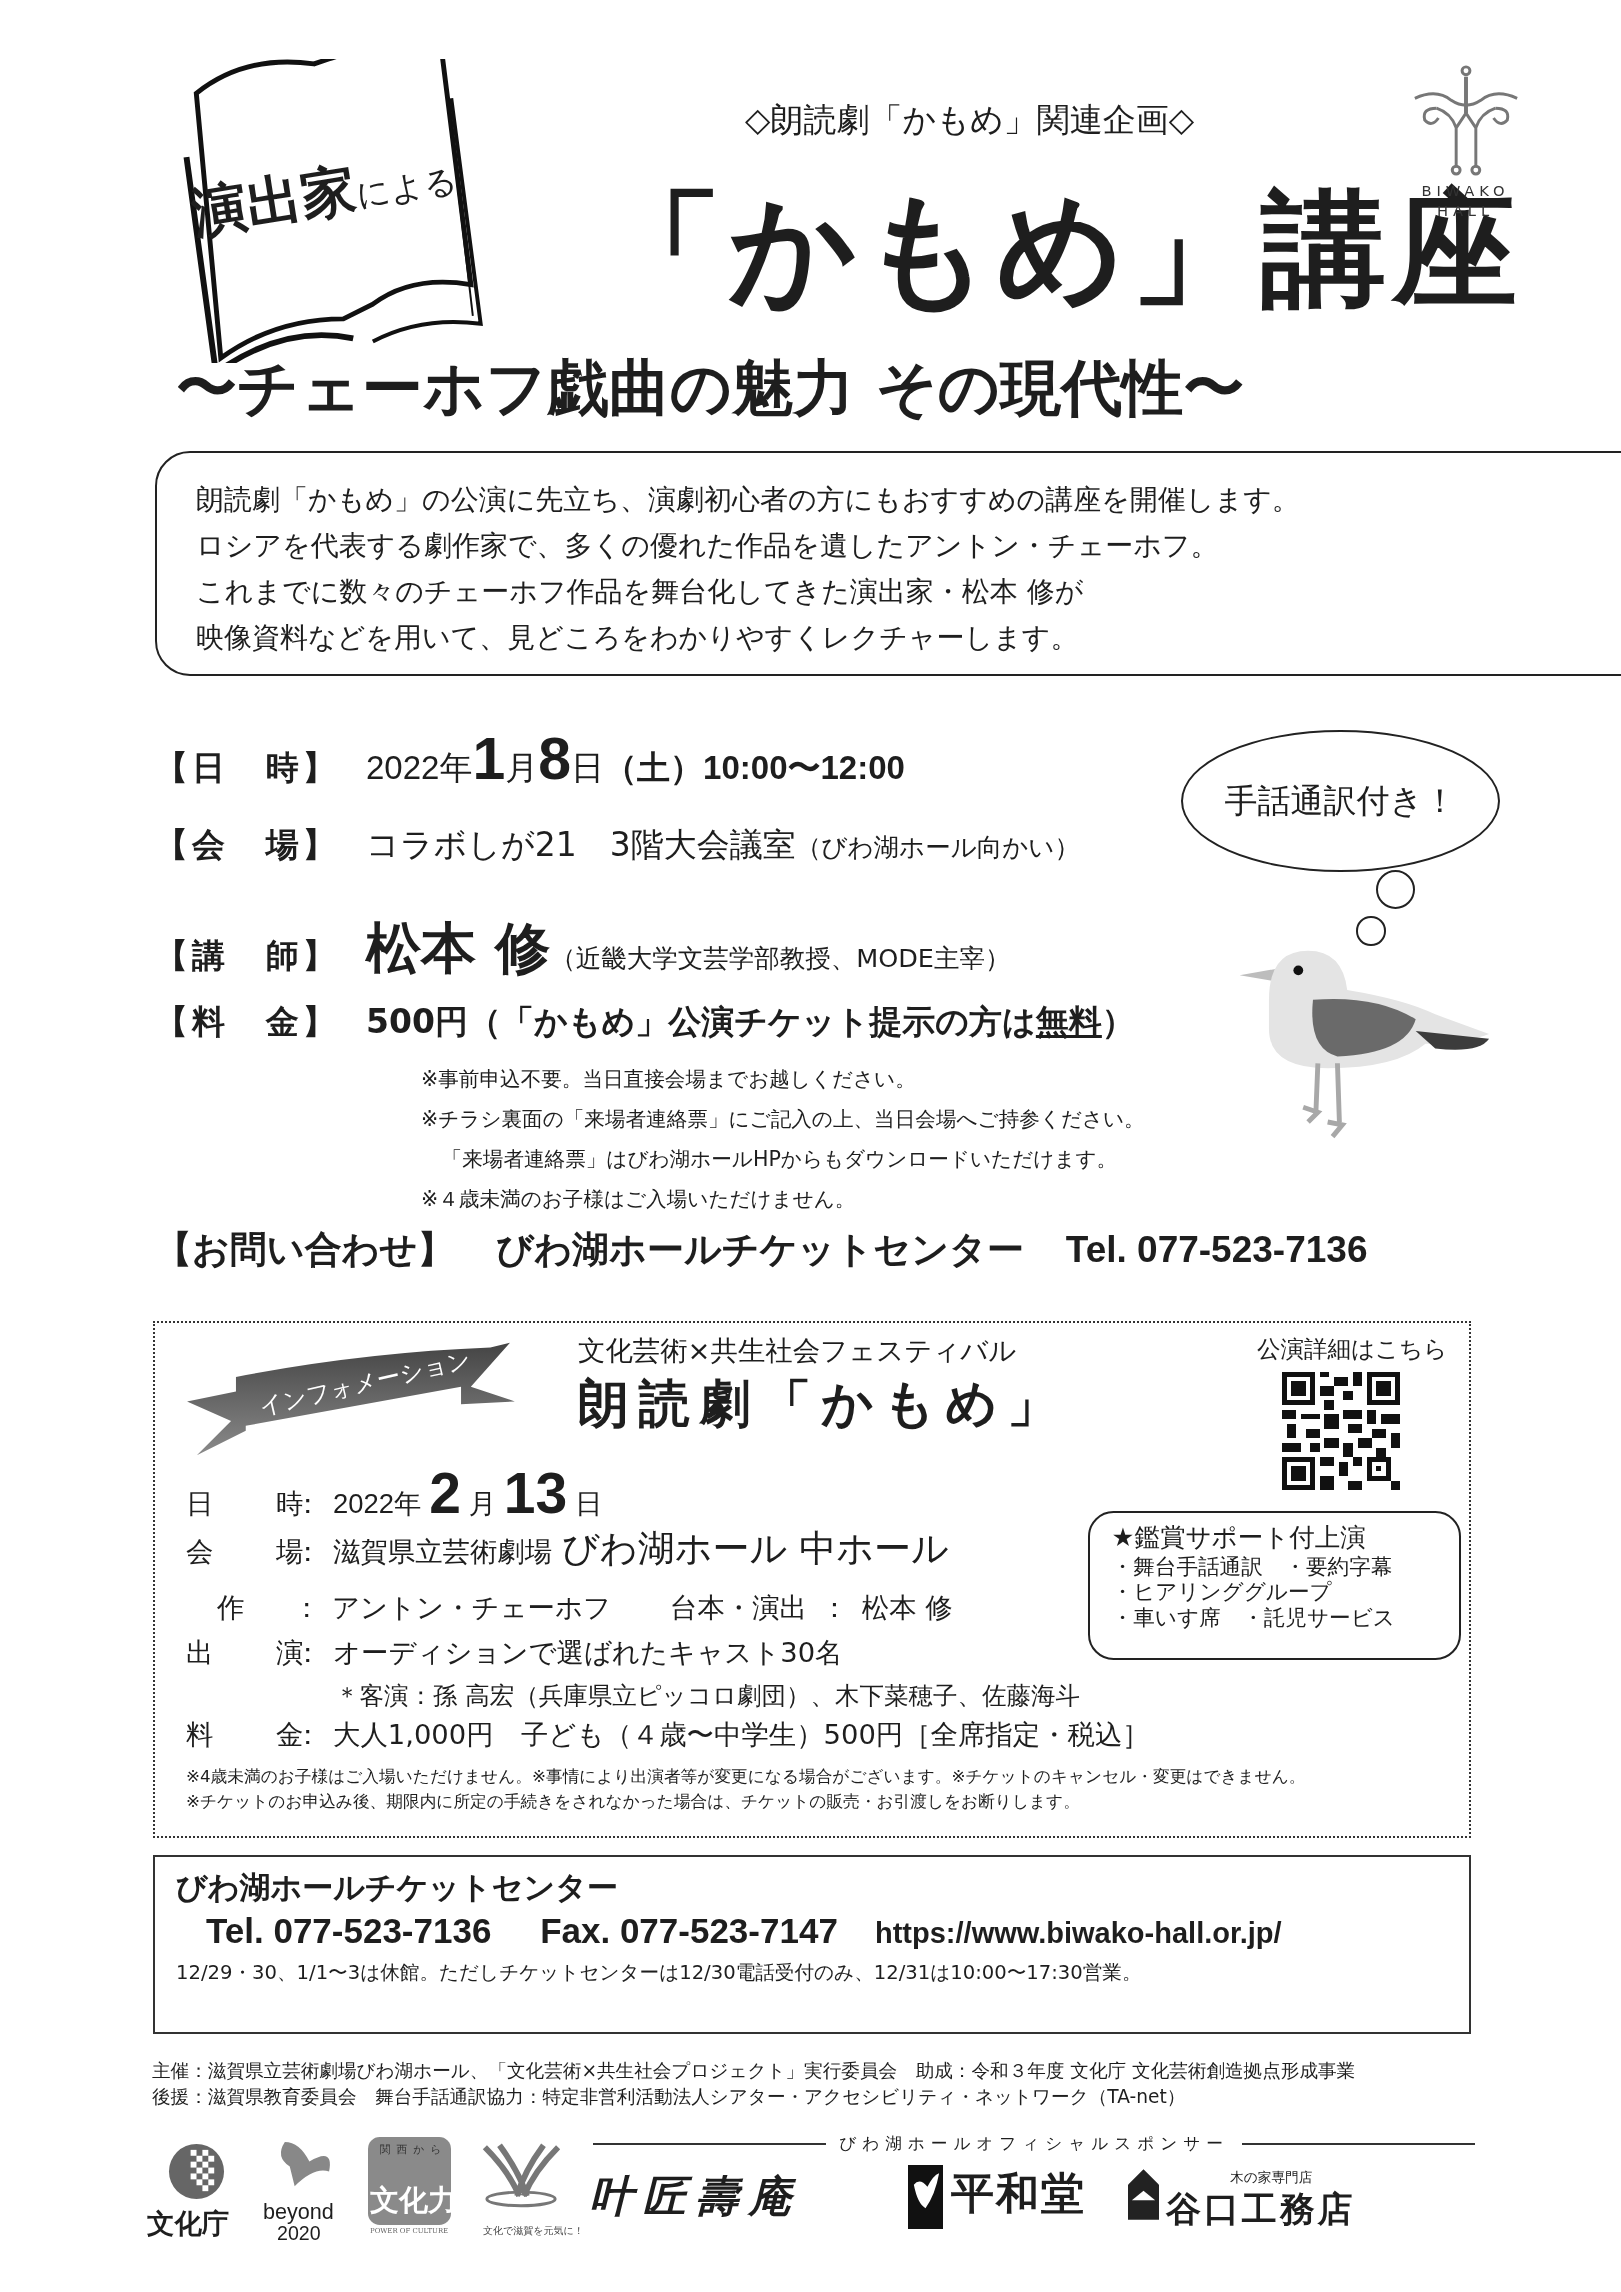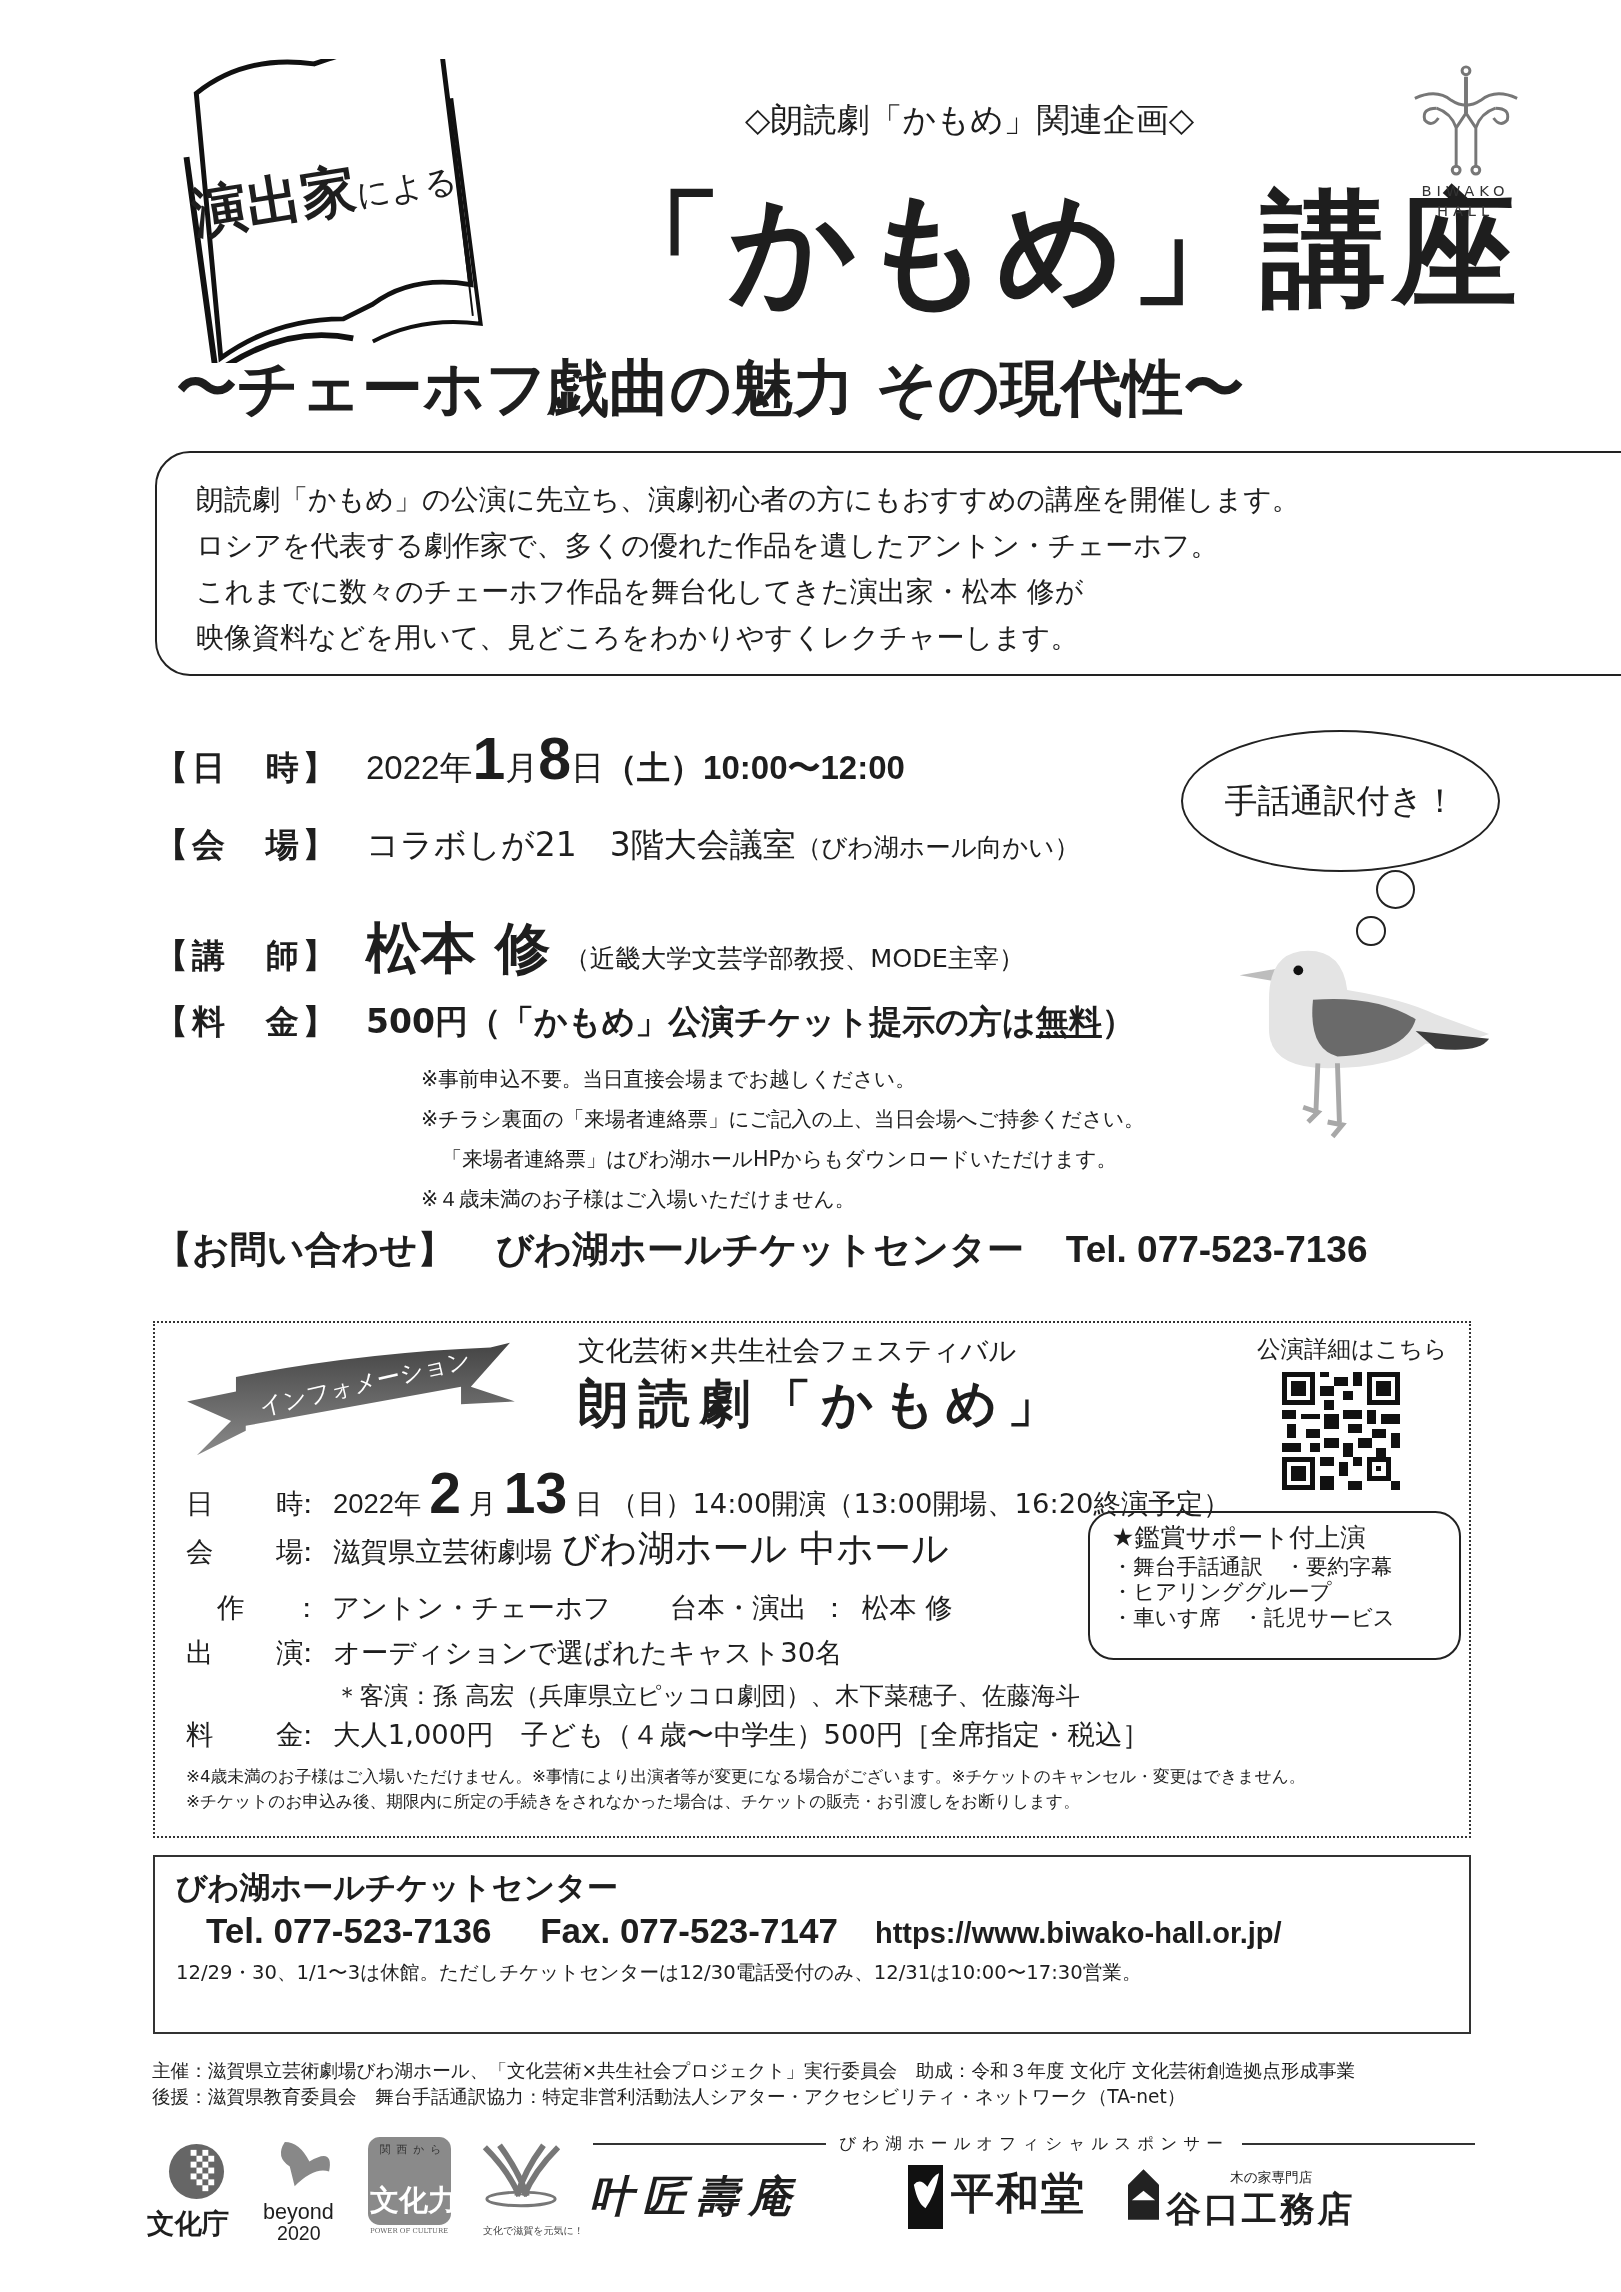--- a/index.html
+++ b/index.html
@@ -114,21 +114,21 @@
 
 <div class="abs row" style="top:823px;">
   <span class="lbl">【会　場】</span>
   <span class="val">コラボしが21　3階大会議室</span>
   <span class="sm">（びわ湖ホール向かい）</span>
 </div>
 
 <div class="abs row" style="top:912px;">
   <span class="lbl">【講　師】</span>
   <span class="big-num" style="font-size:55px;">松本 修</span>
-  <span class="sm" style="margin-left:14px;">（近畿大学文芸学部教授、MODE主宰）</span>
+  <span class="sm" style="margin-left:0;">（近畿大学文芸学部教授、MODE主宰）</span>
 </div>
 
 <div class="abs row" style="top:1000px;">
   <span class="lbl">【料　金】</span>
   <span class="val b">500円（「かもめ」公演チケット提示の方は</span>
     <span class="val b u">無料</span>
     <span class="val b">）</span>
 </div>
 
 <div class="abs notes">
@@ -223,21 +223,20 @@
 </svg>
 
 <div class="abs irow" style="top:1460px;">
   <span class="ilbl">日　時</span>
     <span class="colon">：</span>
   <span class="sans">2022年</span>
   <span class="sans b" style="font-size:57px;margin:0 7.8px;">2</span>
   <span>月</span>
   <span class="sans b" style="font-size:57px;margin:0 7.8px;">13</span>
   <span>日</span>
-  <span style="margin-left:7.8px;">（日）14:00開演（13:00開場、16:20終演予定）</span>
 </div>
 
 <div class="abs irow" style="top:1524px;">
   <span class="ilbl">会　場</span>
     <span class="colon">：</span>
   <span>滋賀県立芸術劇場</span>
   <span style="font-size:37px;margin-left:9.8px;">びわ湖ホール 中ホール</span>
 </div>
 
 <div class="abs irow" style="top:1590px;">

